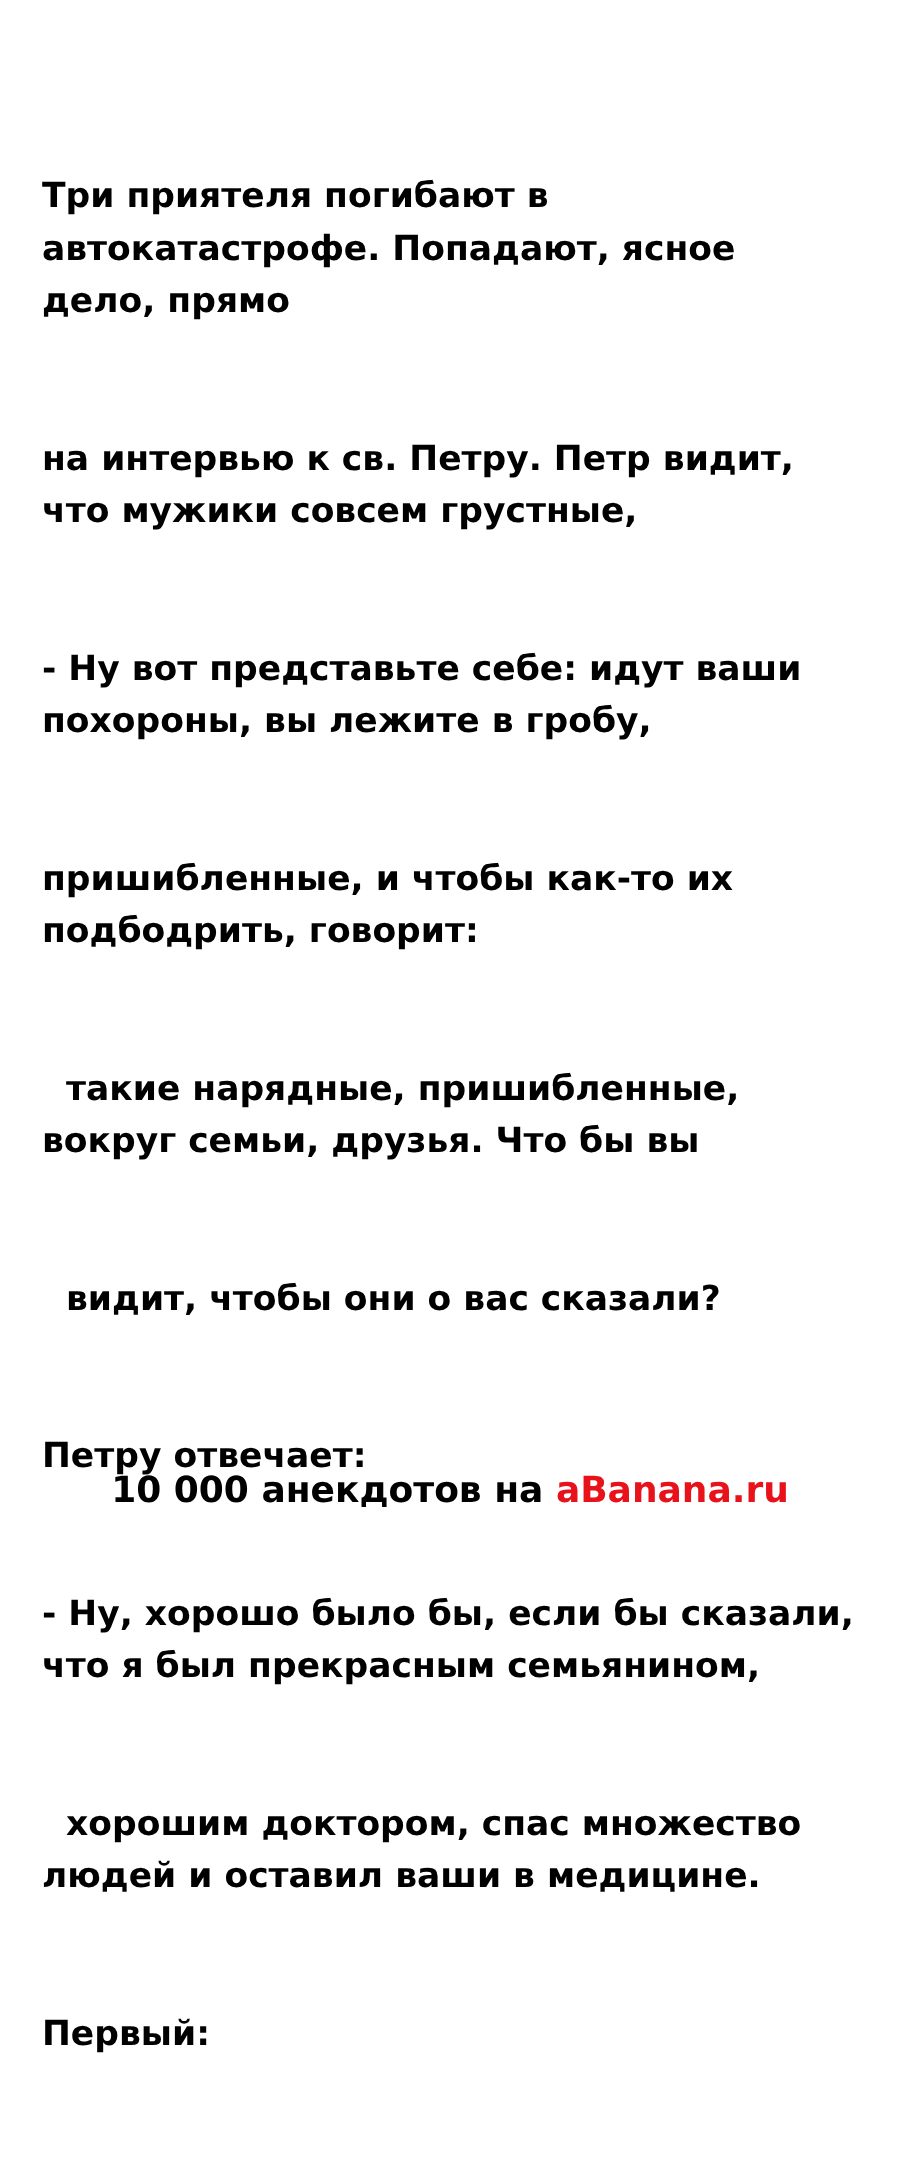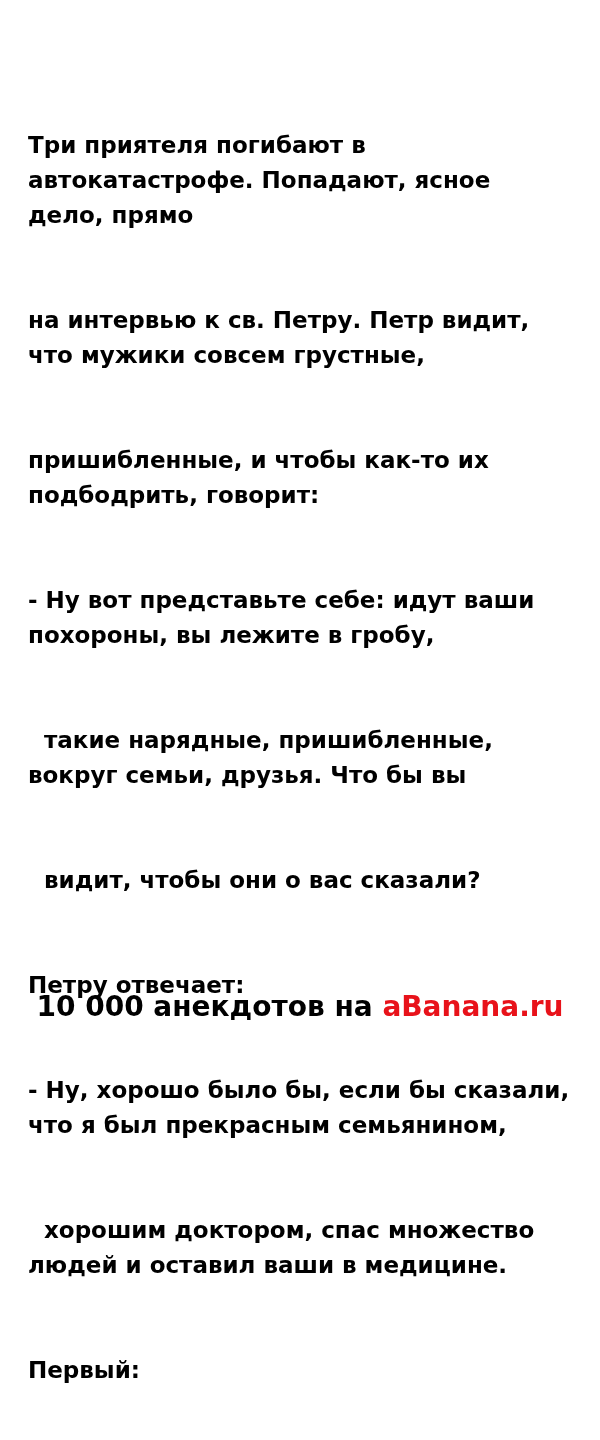--- a/index.html
+++ b/index.html
@@ -13,61 +13,60 @@
     font-family: "DejaVu Sans", "Liberation Sans", sans-serif;
     color: #000000;
     overflow: hidden;
   }
   .page {
     width: 600px;
     height: 1041px;
     box-sizing: border-box;
     padding: 44px 28px 0 28px;
     position: relative;
-    margin-top: 14px;
   }
   .joke {
     font-size: 23px;
     font-weight: bold;
     line-height: 35px;
     letter-spacing: 0px;
     white-space: pre-wrap;
     word-wrap: break-word;
   }
   .joke-line {
     display: block;
     min-height: 35px;
   }
   .footer {
     position: absolute;
     left: 0;
     right: 0;
     bottom: 34px;
     text-align: center;
-    font-size: 28px;
+    font-size: 24px;
     font-weight: bold;
     line-height: 28px;
   }
   .footer-text {
     color: #000000;
   }
   .footer-brand {
     color: #e8121a;
   }
 </style>
 </head>
 <body>
 
 <div class="page">
 
   <div class="joke">
     <span class="joke-line">Три приятеля погибают в автокатастрофе. Попадают, ясное дело, прямо</span>
     <span class="joke-line">на интервью к св. Петру. Петр видит, что мужики совсем грустные,</span>
+    <span class="joke-line">- Ну вот представьте себе: идут ваши похороны, вы лежите в гробу,</span>
     <span class="joke-line">пришибленные, и чтобы как-то их подбодрить, говорит:</span>
-    <span class="joke-line">- Ну вот представьте себе: идут ваши похороны, вы лежите в гробу,</span>
     <span class="joke-line">  такие нарядные, пришибленные, вокруг семьи, друзья. Что бы вы</span>
     <span class="joke-line">  видит, чтобы они о вас сказали?</span>
     <span class="joke-line">Петру отвечает:</span>
     <span class="joke-line">- Ну, хорошо было бы, если бы сказали, что я был прекрасным семьянином,</span>
     <span class="joke-line">  хорошим доктором, спас множество людей и оставил ваши в медицине.</span>
     <span class="joke-line">Первый:</span>
     
     
     
     

